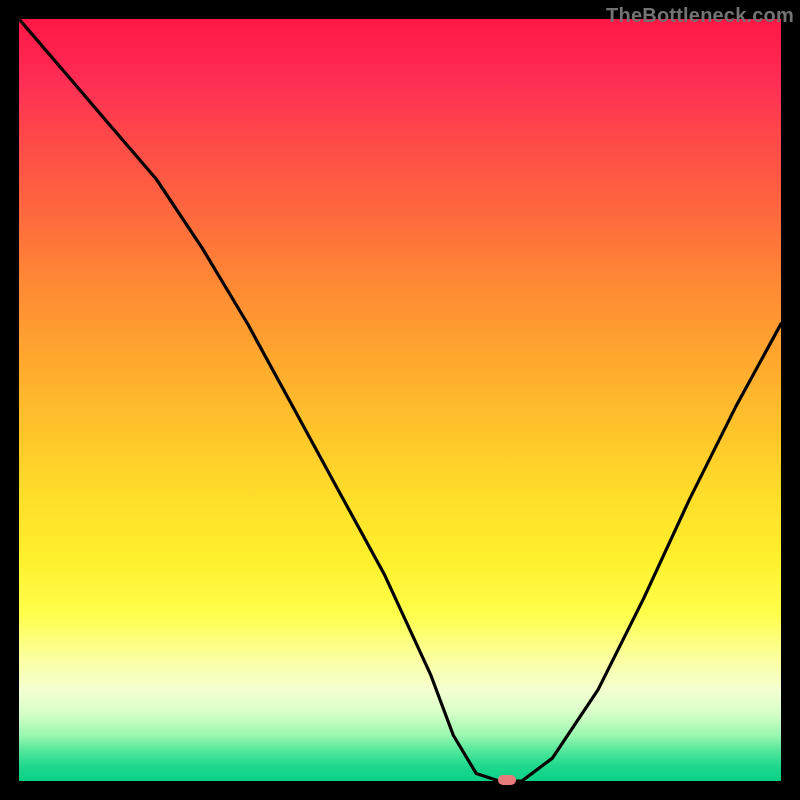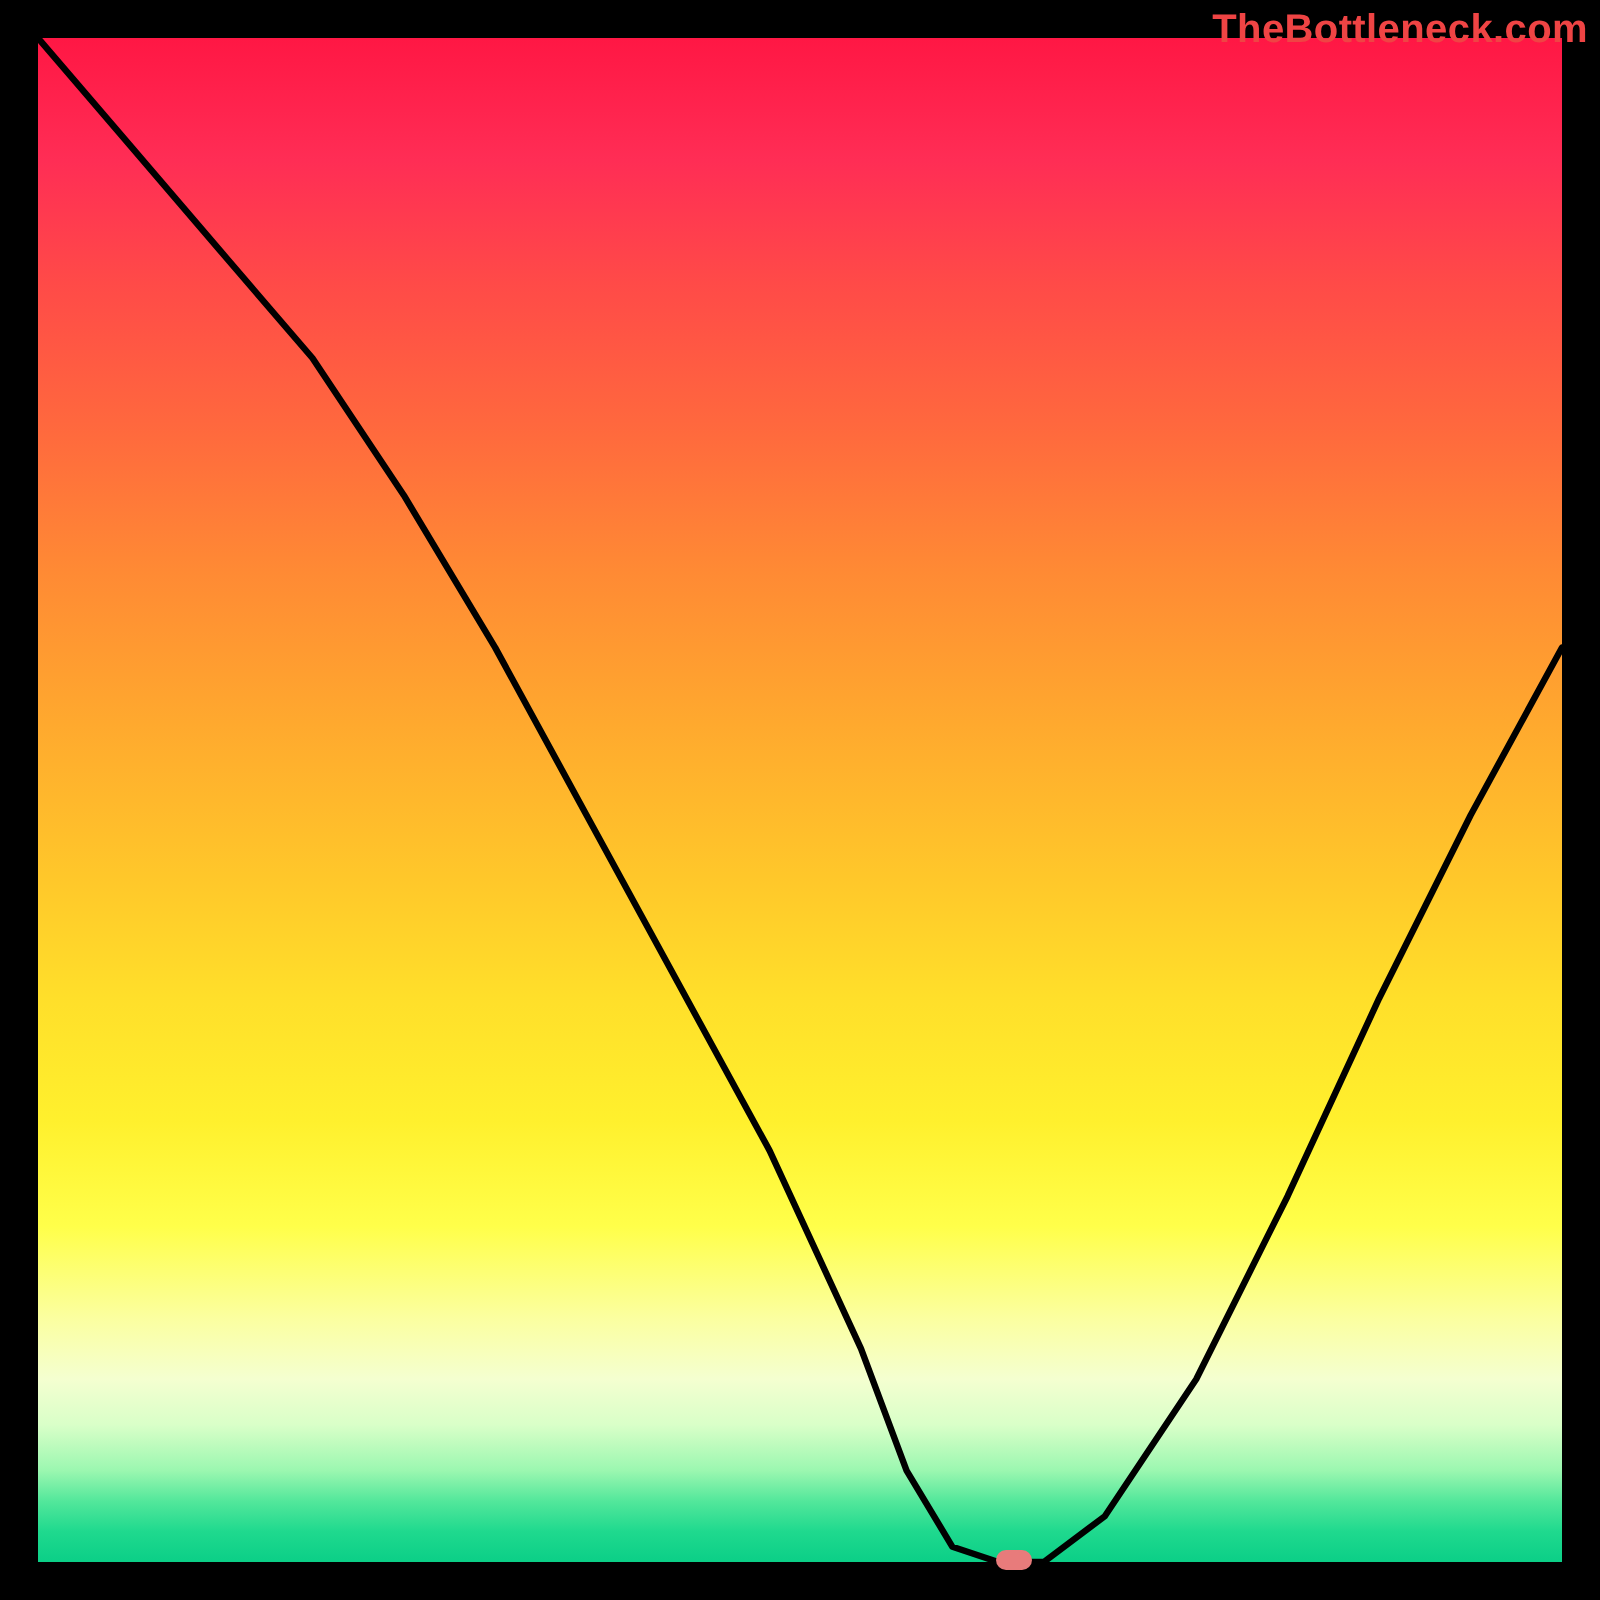--- a/index.html
+++ b/index.html
@@ -13,21 +13,21 @@
   .frame {
     position: relative;
     width: 800px;
     height: 800px;
     background: #000;
   }
   .watermark {
     position: absolute;
     top: 4px;
     right: 6px;
-    color: #ef4444;
+    color: #737373;
     font-size: 20px;
     font-weight: 600;
     letter-spacing: 0.2px;
     z-index: 5;
   }
   .plot-area {
     position: absolute;
     left: 19px;
     top: 19px;
     width: 762px;

